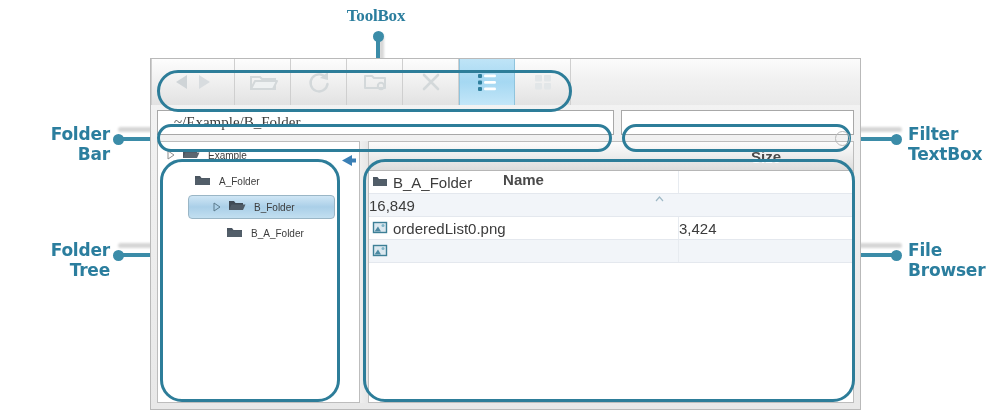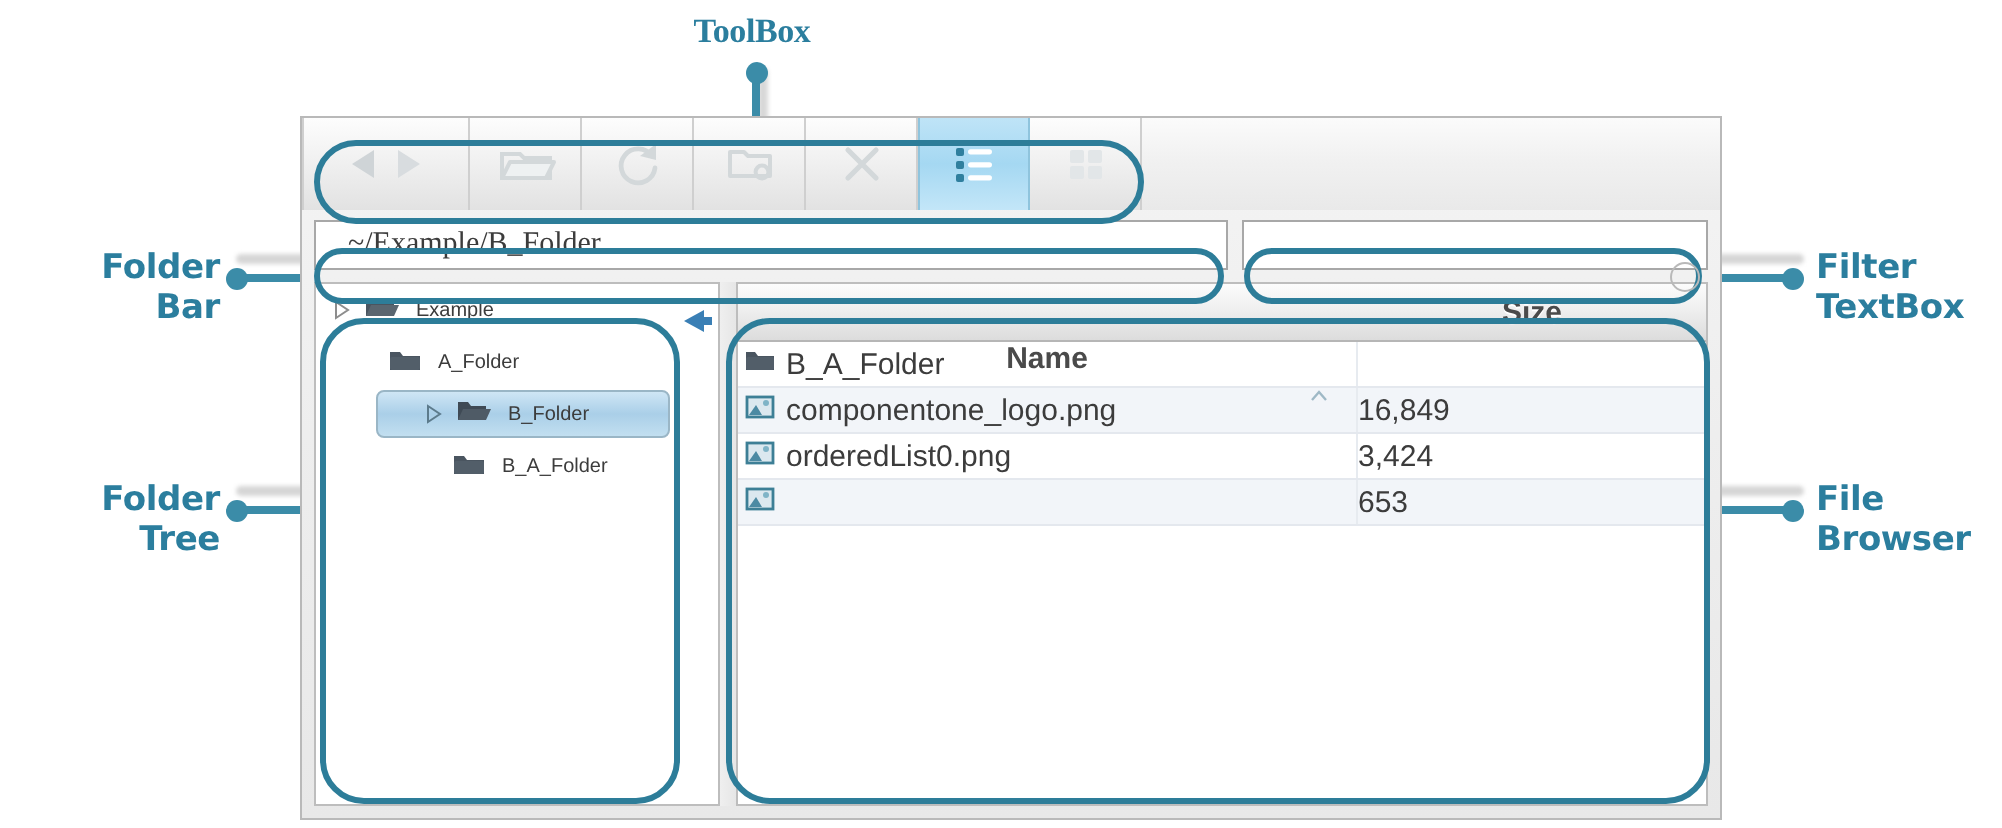--- a/index.html
+++ b/index.html
@@ -494,30 +494,20 @@
               <path d="M1,2 L5.5,2 L7,4 L15,4 L15,11 L1,11 Z" fill="#4a5560"></path>
               <rect x="1" y="4.5" width="14" height="6.5" rx="1" fill="#525e69"></rect>
             </svg>
           </span>
           <span>B_A_Folder</span>
         </div>
         <div class="gr-size"></div>
       </div>
 
       <div class="grid-row alt">
-        <div class="gr-name">
-          <span>
-            <svg width="16" height="13" viewBox="0 0 16 13">
-              <rect x="1.5" y="1.5" width="13" height="10" fill="#dbe8ef" stroke="#3d7f96" stroke-width="1.4"></rect>
-              <polygon points="2.5,10.5 6,5.5 9,10.5" fill="#4c8aa3"></polygon>
-              <circle cx="11" cy="4.5" r="1.5" fill="#7fb4c7"></circle>
-            </svg>
-          </span>
-          <span>componentone_logo.png</span>
-        </div>
         <div class="gr-size">16,849</div>
       </div>
 
       <div class="grid-row">
         <div class="gr-name">
           <span>
             <svg width="16" height="13" viewBox="0 0 16 13">
               <rect x="1.5" y="1.5" width="13" height="10" fill="#dbe8ef" stroke="#3d7f96" stroke-width="1.4"></rect>
               <polygon points="2.5,10.5 6,5.5 9,10.5" fill="#4c8aa3"></polygon>
               <circle cx="11" cy="4.5" r="1.5" fill="#7fb4c7"></circle>
@@ -531,21 +521,20 @@
       <div class="grid-row alt">
         <div class="gr-name">
           <span>
             <svg width="16" height="13" viewBox="0 0 16 13">
               <rect x="1.5" y="1.5" width="13" height="10" fill="#dbe8ef" stroke="#3d7f96" stroke-width="1.4"></rect>
               <polygon points="2.5,10.5 6,5.5 9,10.5" fill="#4c8aa3"></polygon>
               <circle cx="11" cy="4.5" r="1.5" fill="#7fb4c7"></circle>
             </svg>
           </span>
         </div>
-        <div class="gr-size">653</div>
       </div>
     </div>
   </div>
 </div>
 
 <div id="tree-collapse">
   <span>
     <svg width="20" height="18" viewBox="0 0 20 18">
       <polygon points="14,3 14,14 4,8.5" fill="#3a7fb5"></polygon>
       <rect x="13" y="6.5" width="5" height="4" fill="#3a7fb5"></rect>

